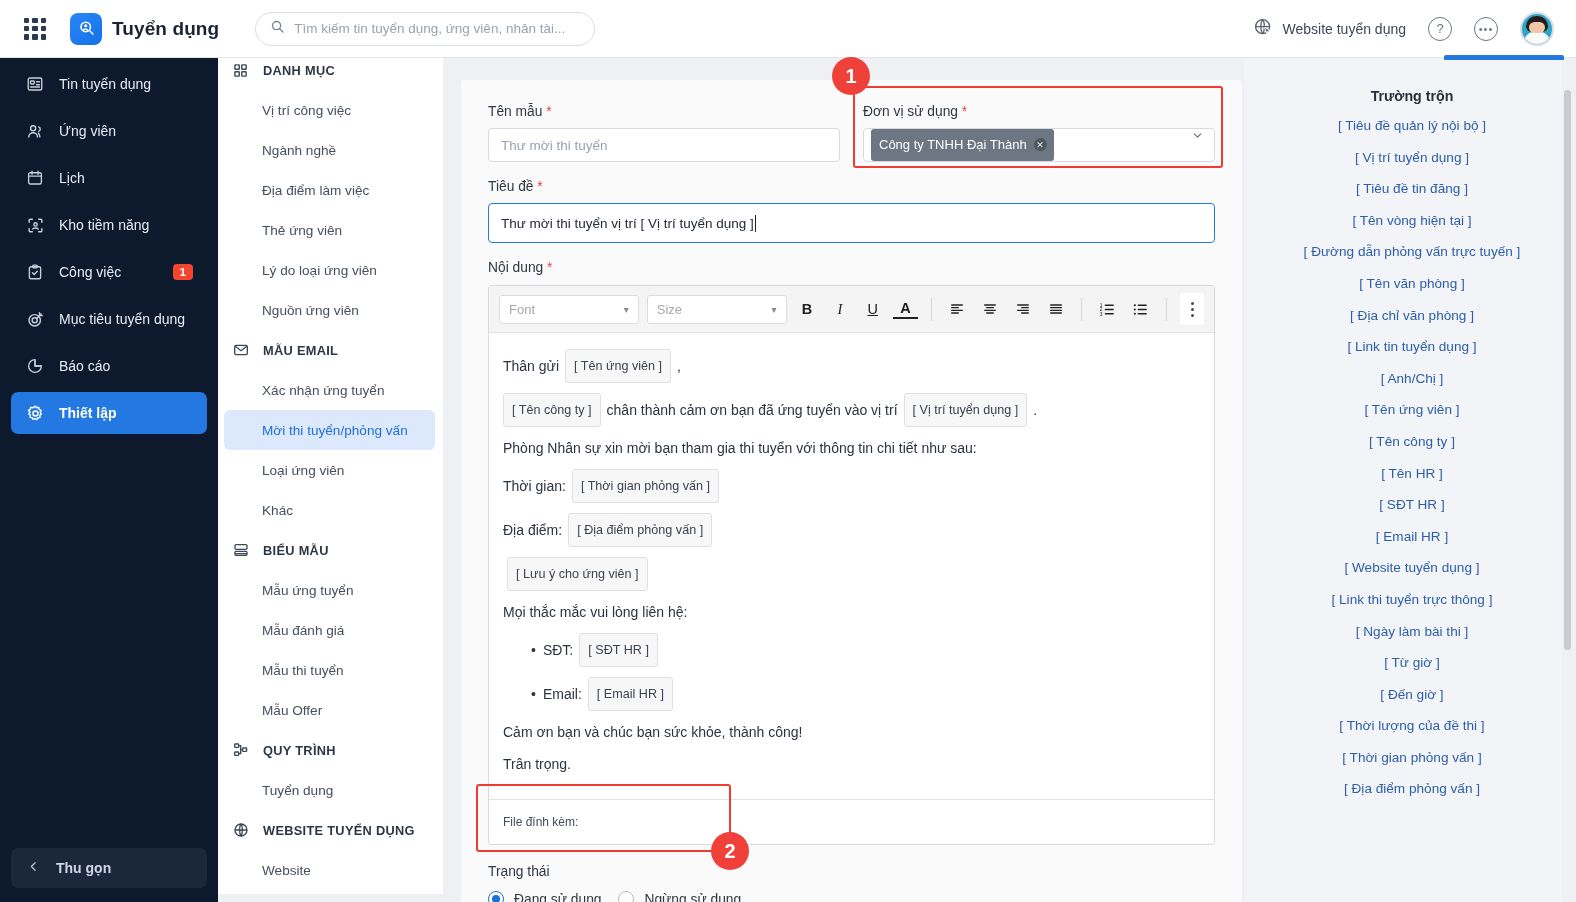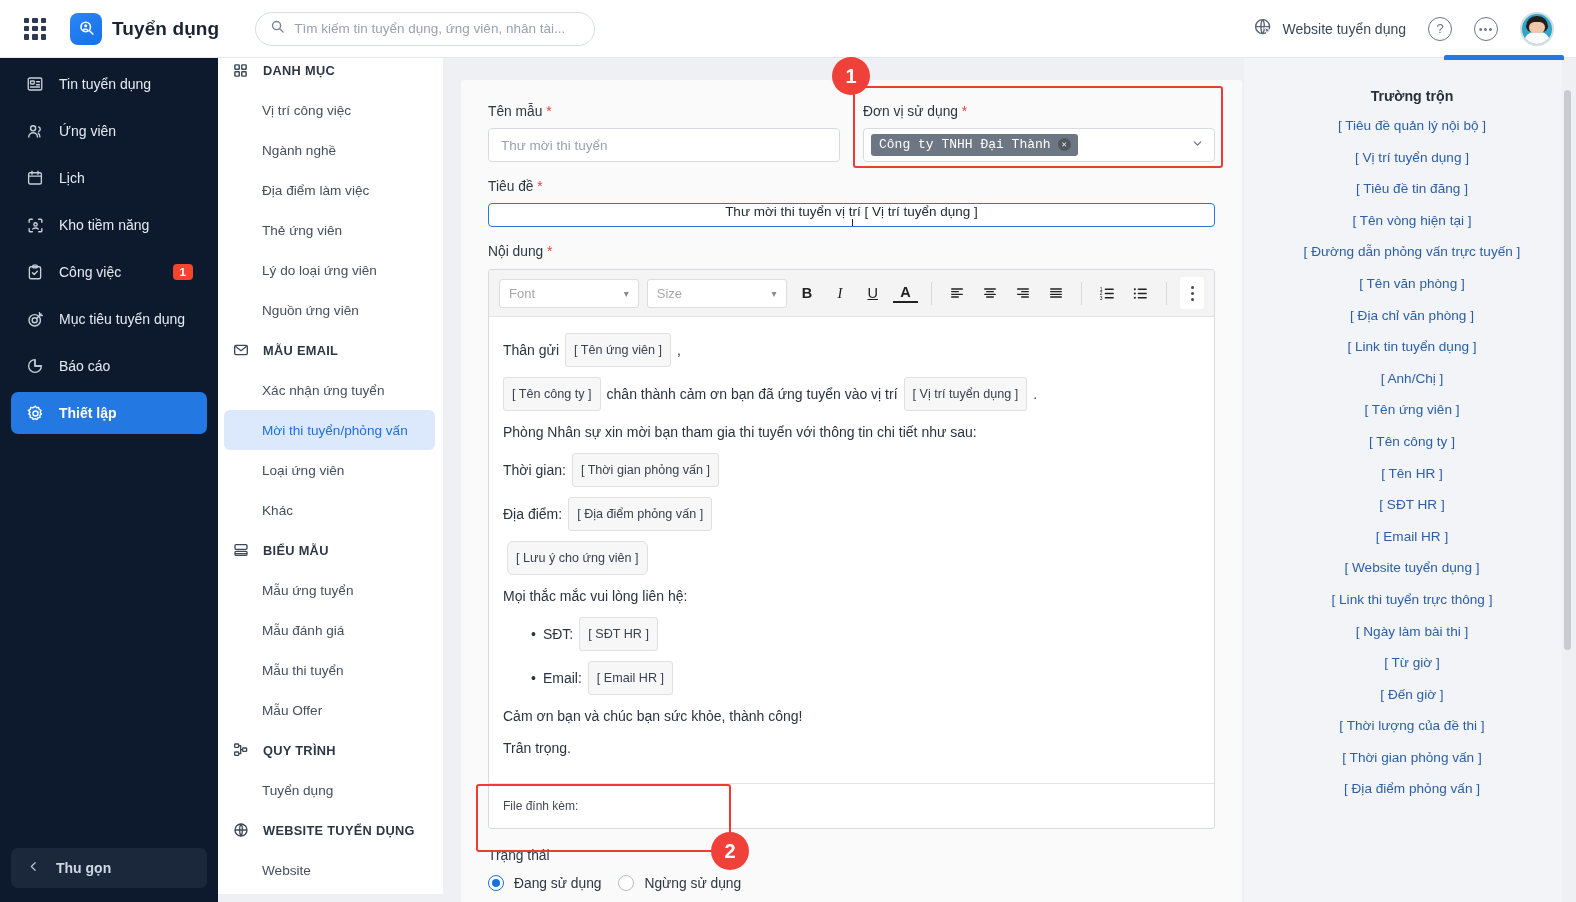--- a/index.html
+++ b/index.html
@@ -91,21 +91,21 @@
   .req { color: #e8453c; }
   .row-two { display: flex; gap: 23px; padding: 24px 27px 0 27px; }
   .col { flex: 1; }
   .inp {
     height: 34px; border: 1px solid #d7dbe1; border-radius: 4px; background: #fff;
     display: flex; align-items: center; padding: 0 12px; font-size: 13.5px; color: #9aa2ae;
   }
   .inp.focused { border: 1.6px solid #2378e1; color: #232b36; }
   .select-multi {
     height: 34px; border: 1px solid #d7dbe1; border-radius: 4px; background: #fff;
-    display: flex; align-items: center; padding: 0 10px 0 7px; position: relative; font-family: Liberation Mono, monospace;
+    display: flex; padding: 0 10px 0 7px; position: relative;
   }
   .chip { background: #6d7683; color: #fff; font-size: 13px; border-radius: 3px;
      padding: 3px 7px 4px 8px; display: flex; align-items: center; gap: 7px; }
   .chip .x { width: 13px; height: 13px; border-radius: 50%; background: #50585f;
      color: #e5e8ec; font-size: 9px; display: flex; align-items: center; justify-content: center; cursor:pointer;}
   .caret { margin-left: auto; color: #6b7483; font-size: 11px; }
   .wide-field { padding: 17px 27px 0 27px; }
 
   
   .editor { margin: 10px 27px 0 27px; border: 1px solid #d7dbe1; border-radius: 3px; background: #fff; }
@@ -443,21 +443,21 @@
           </span>
         </div>
       </div>
     </div>
 
     <div class="wide-field">
       <div class="fld-label">
         <span>Tiêu đề</span>
         <span class="req">*</span>
       </div>
-      <div class="inp focused" style="height:24px;flex-direction:column;">
+      <div class="inp focused" style="height:40px;">
         <span>Thư mời thi tuyển vị trí  [ Vị trí tuyển dụng ]</span>
         <span style="width:1px;height:17px;background:#222;margin-left:1px;"></span>
       </div>
     </div>
 
     <div class="wide-field" style="padding-bottom:0;">
       <div class="fld-label" style="margin-bottom:0;">
         <span>Nội dung</span>
         <span class="req">*</span>
       </div>
@@ -548,21 +548,21 @@
         </div>
         <div class="line">
           <span>Thời gian:</span>
           <span class="tag">[ Thời gian phỏng vấn ]</span>
         </div>
         <div class="line">
           <span>Địa điểm:</span>
           <span class="tag">[ Địa điểm phỏng vấn ]</span>
         </div>
         <div class="line">
-          <span class="tag" style="margin-left:4px;border-radius:6px;">[ Lưu ý cho ứng viên ]</span>
+          <span class="tag" style="margin-left:4px;">[ Lưu ý cho ứng viên ]</span>
         </div>
         <div class="line">
           <span>Mọi thắc mắc vui lòng liên hệ:</span>
         </div>
         <div class="line bullet-line">
           <span style="margin-right:7px;">•</span>
           <span>SĐT:</span>
           <span class="tag">[ SĐT HR ]</span>
         </div>
         <div class="line bullet-line">

